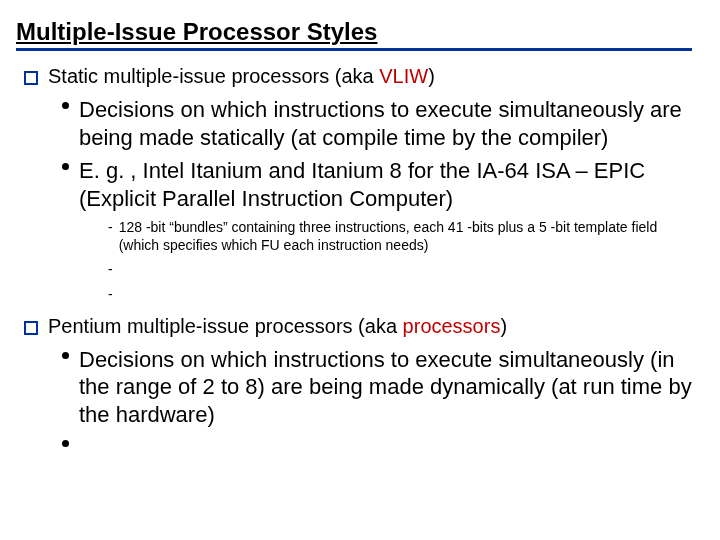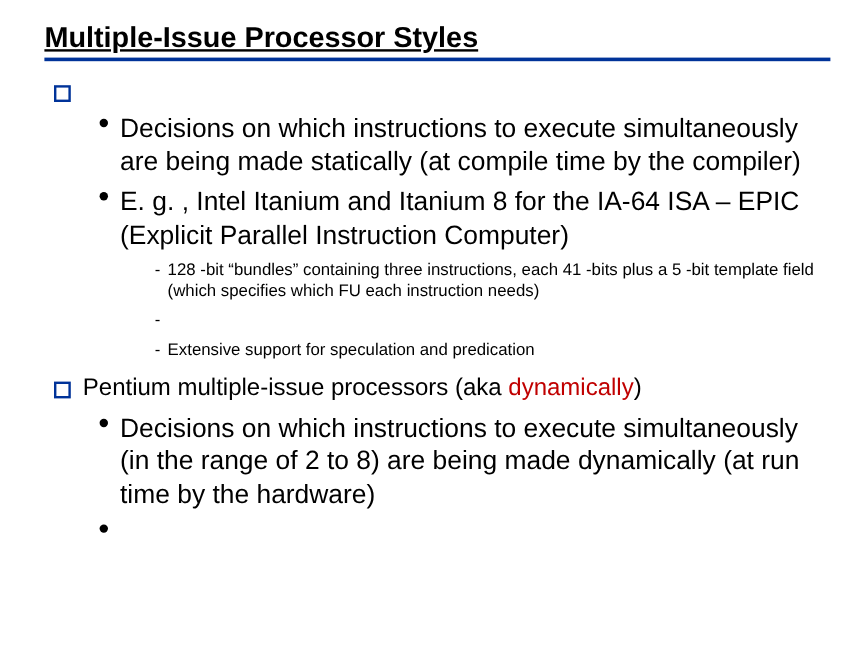--- a/index.html
+++ b/index.html
@@ -6,21 +6,21 @@
     margin: 0;
     padding: 0;
     width: 720px;
     height: 540px;
     font-family: Arial, Helvetica, sans-serif;
     background: #fff;
     color: #000;
     box-sizing: border-box;
   }
   .slide {
-    padding: 18px 28px 10px 37px;
+    padding: 18px 28px 10px 16px;
   }
   .title {
     font-size: 24px;
     font-weight: bold;
     text-decoration: underline;
     border-bottom: 3px solid #003399;
     padding-bottom: 2px;
     margin-bottom: 14px;
   }
   .lvl1 {
@@ -70,20 +70,23 @@
 </style>
 </head>
 <body>
 
 <div class="slide">
 
   <div class="title">Multiple-Issue Processor Styles</div>
 
   <div class="lvl1">
     <span class="bullet-sq"></span>
+    <span>
+      <span>Static multiple-issue processors (aka </span><span class="red">VLIW</span><span>)</span>
+    </span>
   </div>
 
   <div class="lvl2">
     <span class="bullet-dot"></span>
     <span>Decisions on which instructions to execute simultaneously are being made statically (at compile time by the compiler)</span>
   </div>
 
   <div class="lvl2">
     <span class="bullet-dot"></span>
     <span>E. g. , Intel Itanium and Itanium 8 for the IA-64 ISA – EPIC (Explicit Parallel Instruction Computer)</span>
@@ -93,27 +96,26 @@
     <span class="dash">-</span>
     <span>128 -bit “bundles” containing three instructions, each 41 -bits plus a 5 -bit template field (which specifies which FU each instruction needs)</span>
   </div>
 
   <div class="lvl3">
     <span class="dash">-</span>
   </div>
 
   <div class="lvl3">
     <span class="dash">-</span>
-    <span>Extensive support for speculation and predication</span>
   </div>
 
   <div class="lvl1" style="margin-top:12px;">
     <span class="bullet-sq"></span>
     <span>
-      <span>Pentium multiple-issue processors (aka </span><span class="red">dynamically</span><span>)</span>
+      <span>Pentium multiple-issue processors (aka </span><span class="red">processors</span><span>)</span>
     </span>
   </div>
 
   <div class="lvl2">
     <span class="bullet-dot"></span>
     <span>Decisions on which instructions to execute simultaneously (in the range of 2 to 8)  are being made dynamically (at run time by the hardware)</span>
   </div>
 
   <div class="lvl2">
     <span class="bullet-dot"></span>

